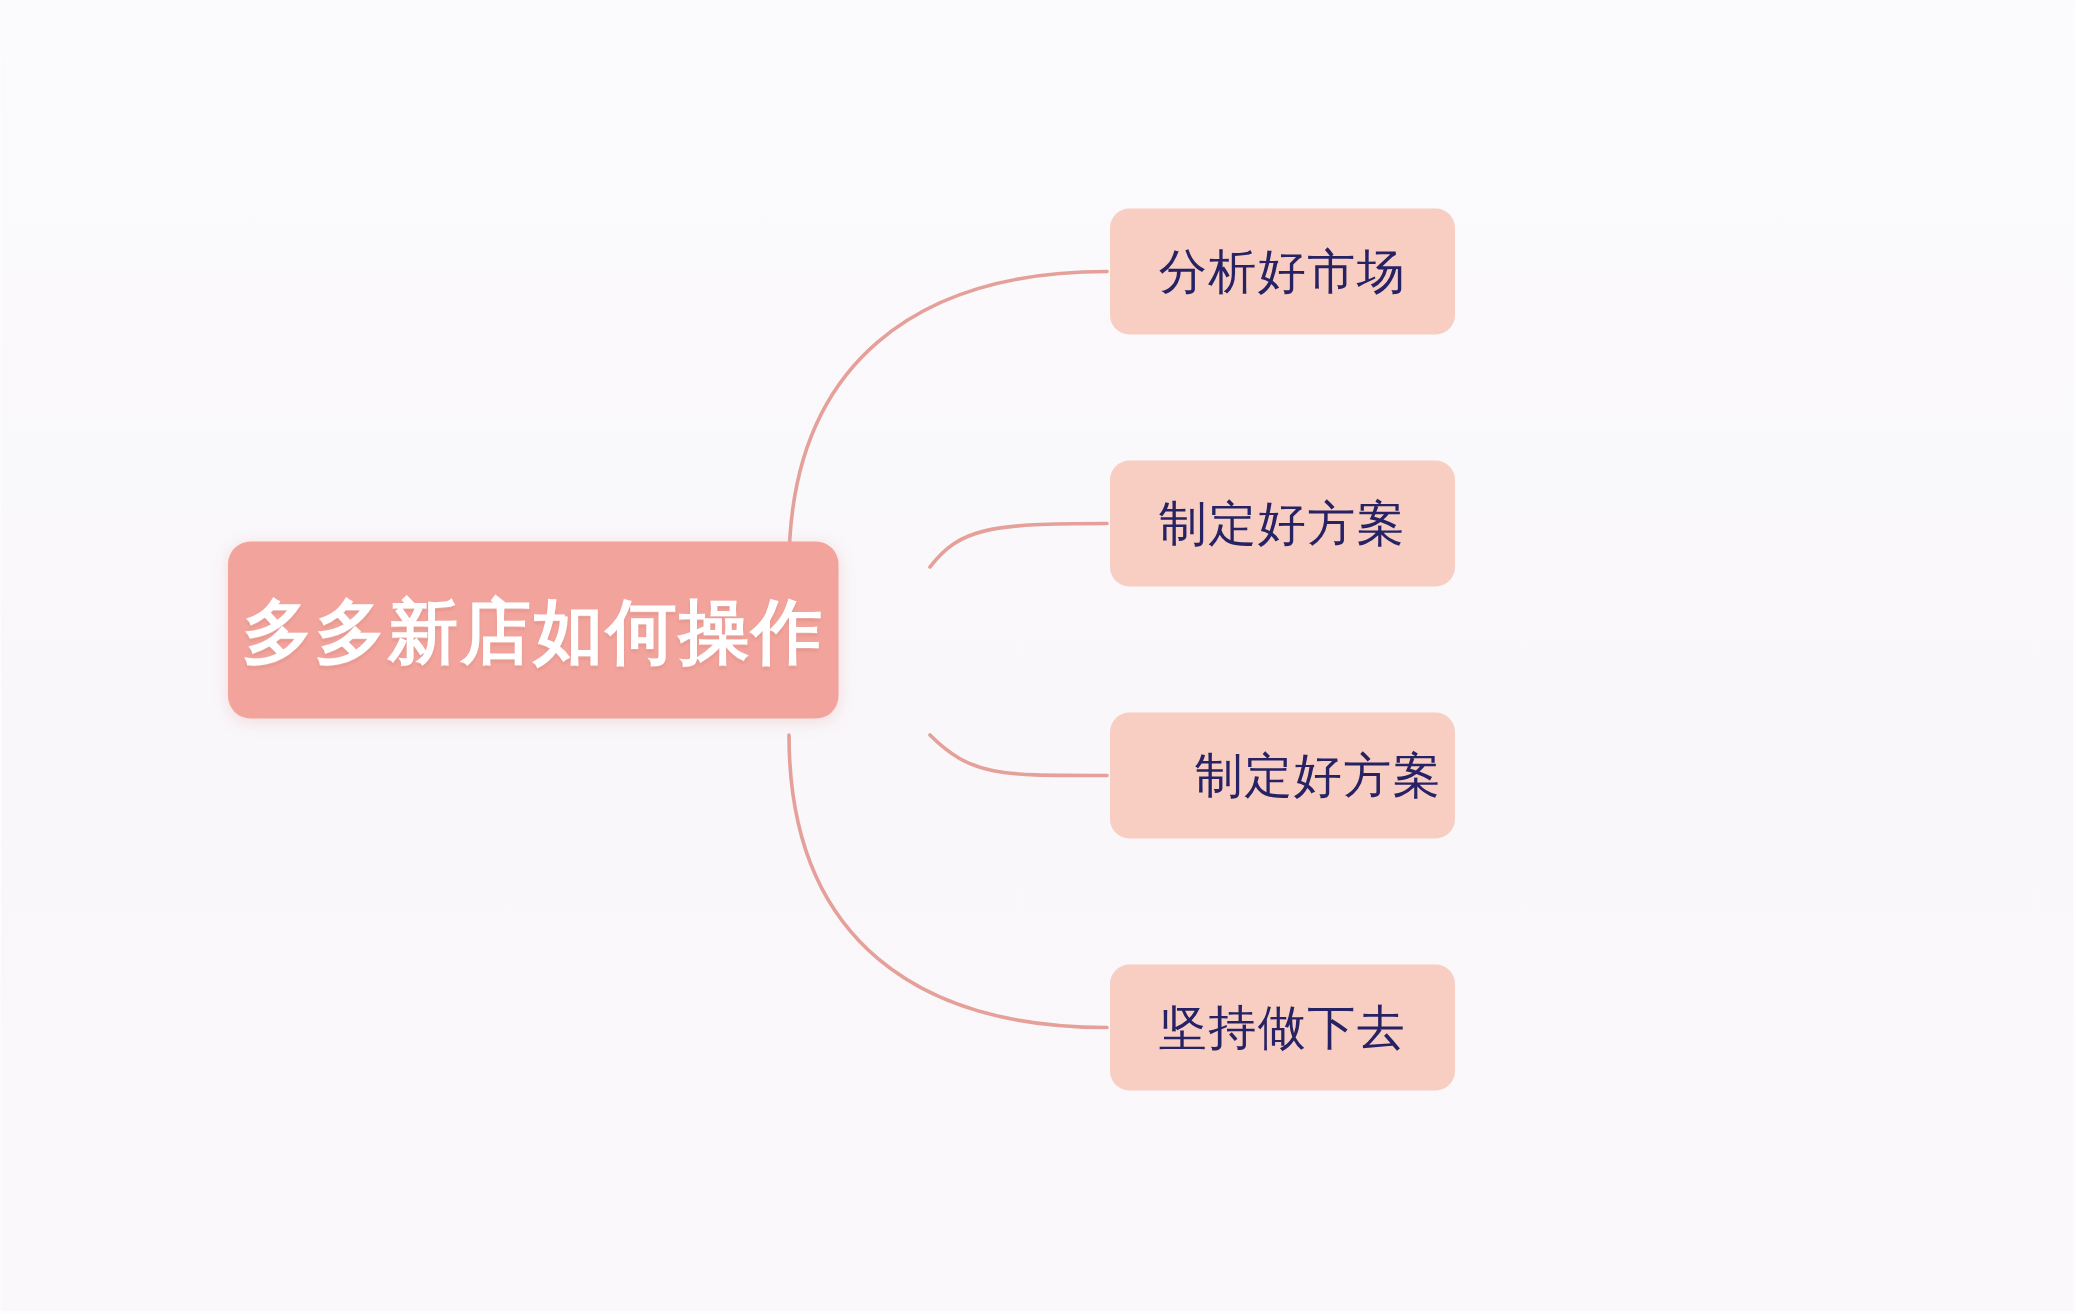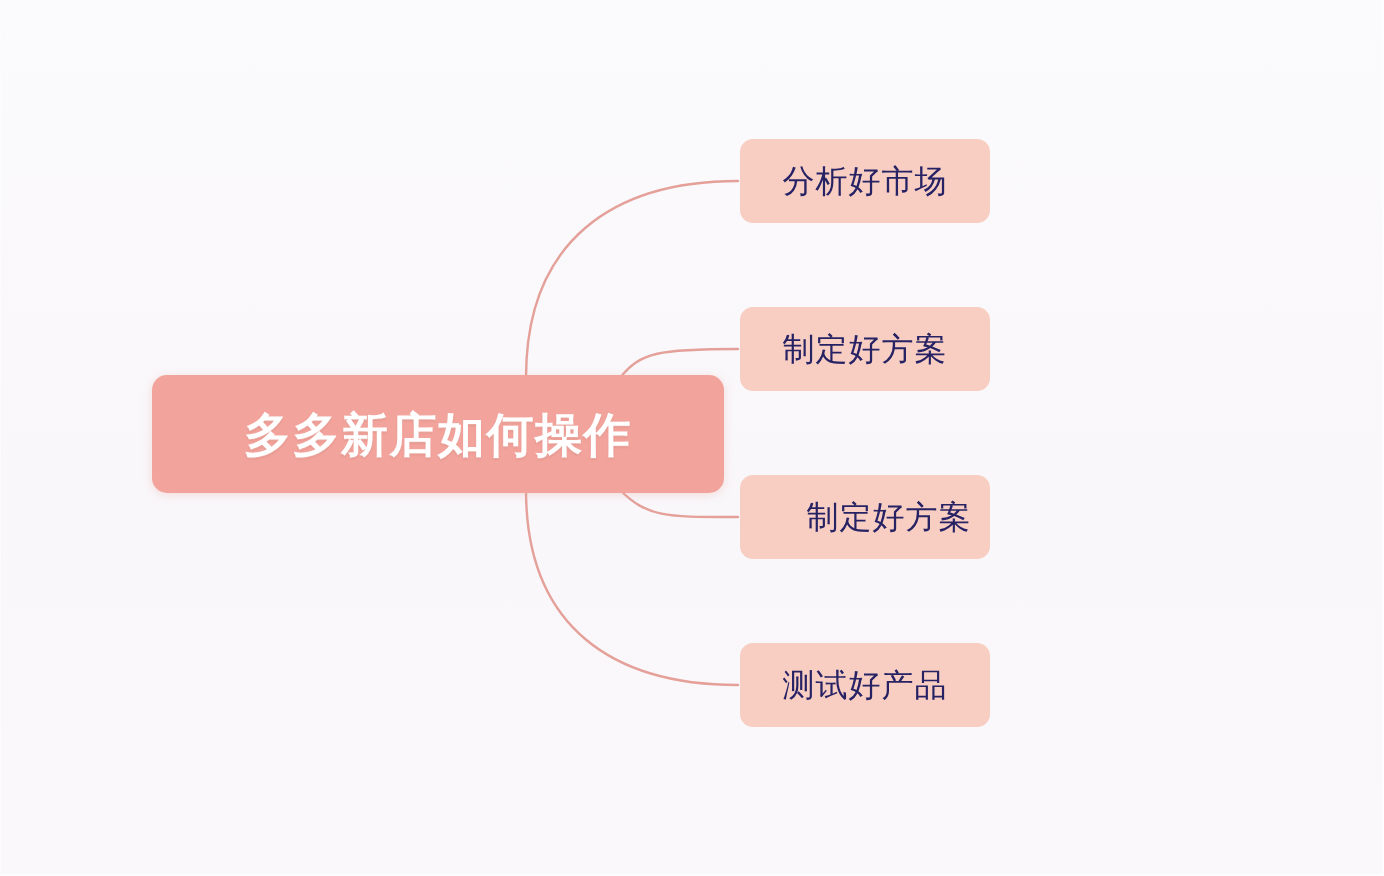--- a/index.html
+++ b/index.html
@@ -47,22 +47,22 @@
     position: absolute;
     box-sizing: border-box;
     display: flex;
     align-items: center;
     justify-content: center;
   }
 
   
   #root-node {
     left: 152px;
-    top: 375px;
-    width: 572px;
+    top: 361px;
+    width: 407px;
     height: 118px;
     background: #f2a49c;
     border-radius: 15px;
     box-shadow: 0 2px 10px rgba(235, 170, 162, 0.35);
     z-index: 3;
   }
   #root-node .node-label {
     color: #ffffff;
     font-size: 47px;
     font-weight: 700;
@@ -70,21 +70,21 @@
     line-height: 1;
     text-shadow:
       0 2px 2px rgba(200, 120, 110, 0.30),
       0 1px 0 rgba(255, 255, 255, 0.25);
     white-space: nowrap;
   }
 
   
   .child-node {
     left: 740px;
-    width: 250px;
+    width: 230px;
     height: 84px;
     background: #f8cec3;
     border-radius: 13px;
     z-index: 2;
   }
   .child-node .node-label {
     color: #262264;
     font-size: 32px;
     font-weight: 400;
     letter-spacing: 1px;
@@ -121,16 +121,16 @@
 
   <div class="node child-node" id="child-node-1">
     <span class="node-label">制定好方案</span>
   </div>
 
   <div class="node child-node" id="child-node-2">
     <span class="node-label">制定好方案</span>
   </div>
 
   <div class="node child-node" id="child-node-3">
-    <span class="node-label">测试好产品</span>
+    <span class="node-label">坚持做下去</span>
   </div>
 
 </div>
 
 </body></html>

